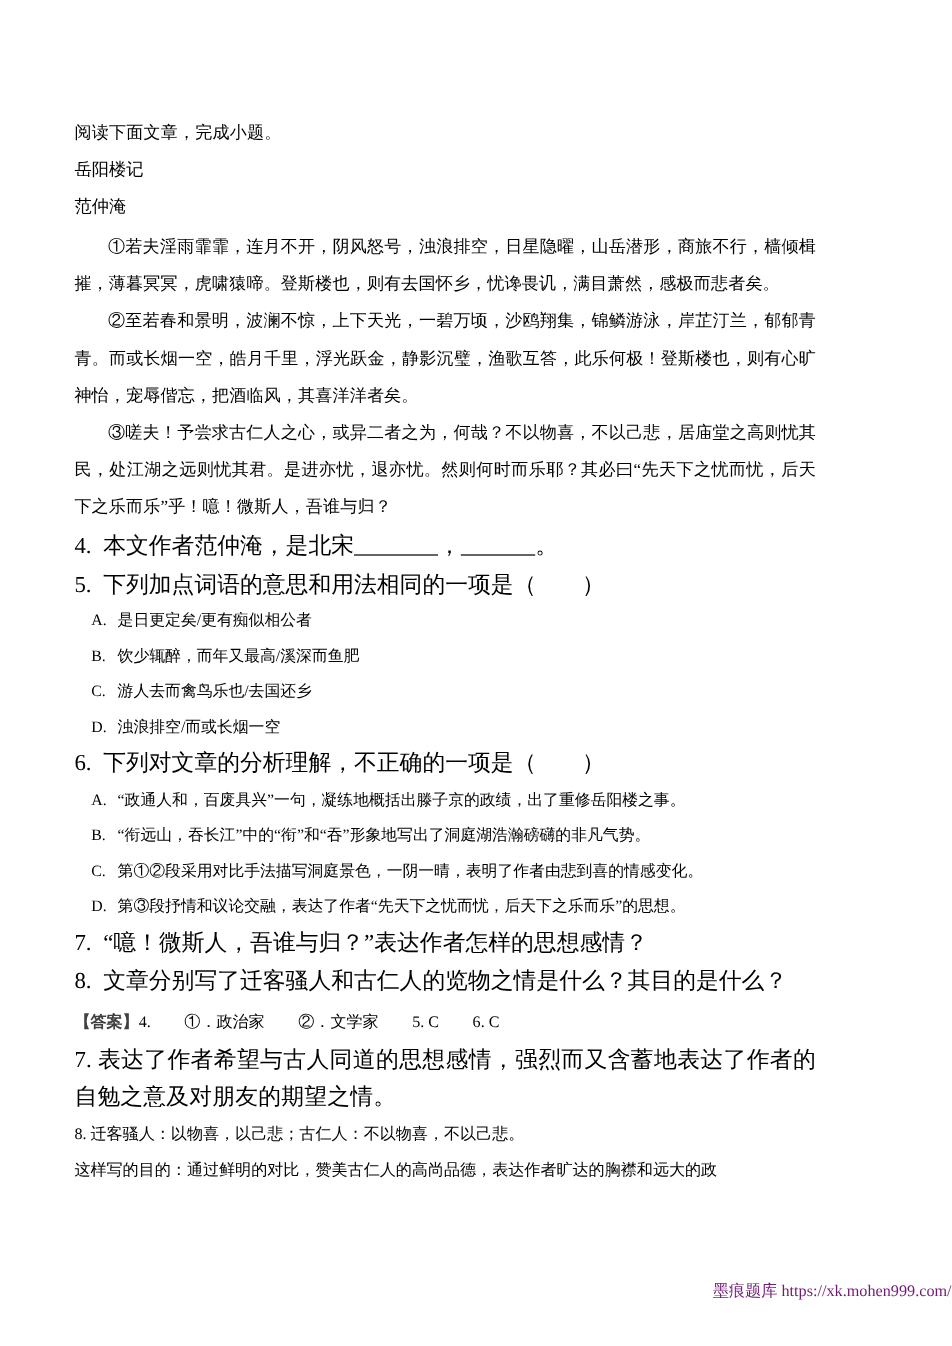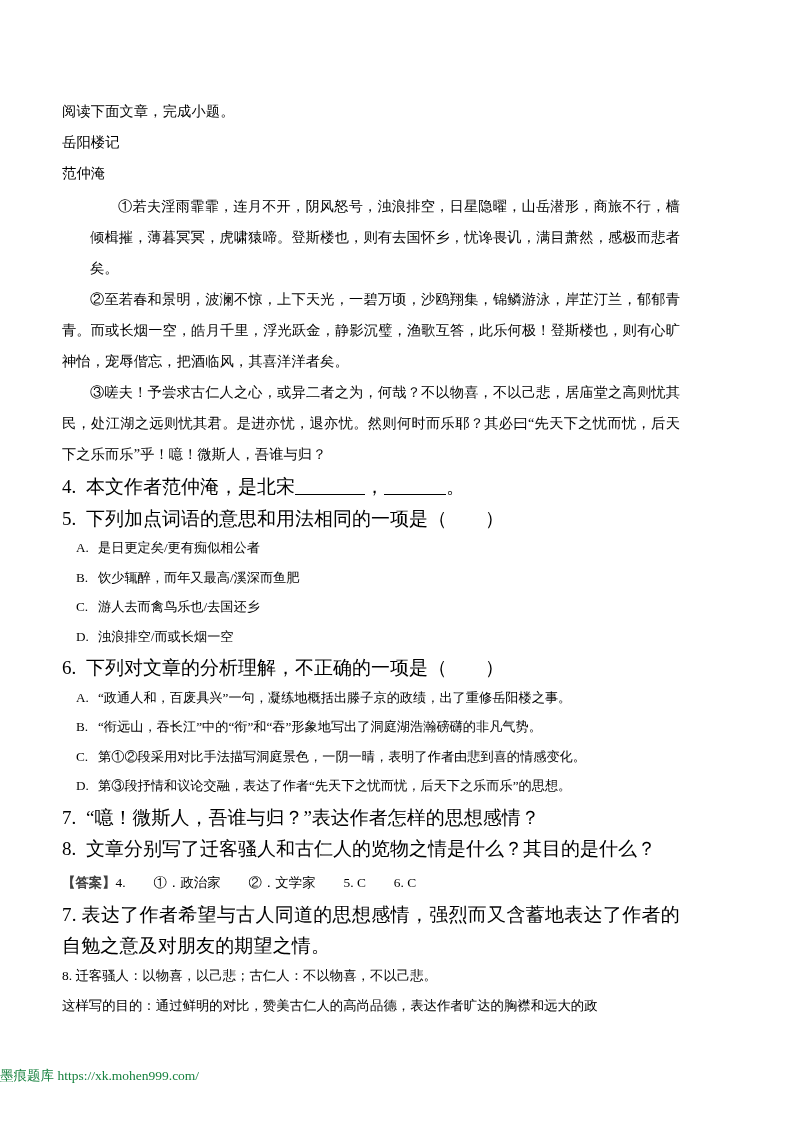--- a/index.html
+++ b/index.html
@@ -62,23 +62,23 @@
   }
   .ans-line {
     font-size: 13.4px;
     line-height: 29.5px;
   }
   .footer {
     position: absolute;
     left: 0;
     top: 1067px;
     width: 793px;
-    text-align: left;
+    text-align: right;
     font-size: 13.5px;
-    color: #15803d;
+    color: #701a75;
     font-family: "Liberation Serif", serif;
   }
   .sp { display: inline-block; }
   .ul-blank {
     display: inline-block;
     border-bottom: 1px solid #000;
     height: 14px;
     vertical-align: -2px;
   }
   .gap-l { margin-left: 28px; }
@@ -86,21 +86,21 @@
 </head>
 <body>
 
 <div class="page">
 
   <div class="line">阅读下面文章，完成小题。</div>
 
   <div class="center">岳阳楼记</div>
   <div class="center">范仲淹</div>
 
-  <div class="para" style="margin-top:2px;margin-left:28px;">
+  <div class="para" style="margin-top:2px;">
     <span style="display:inline-block;width:28px;"></span><span>①若夫淫雨霏霏，连月不开，阴风怒号，浊浪排空，日星隐曜，山岳潜形，商旅不行，樯倾楫摧，薄暮冥冥，虎啸猿啼。登斯楼也，则有去国怀乡，忧谗畏讥，满目萧然，感极而悲者矣。</span>
   </div>
   <div class="para">
     <span style="display:inline-block;width:28px;"></span><span>②至若春和景明，波澜不惊，上下天光，一碧万顷，沙鸥翔集，锦鳞游泳，岸芷汀兰，郁郁青青。而或长烟一空，皓月千里，浮光跃金，静影沉璧，渔歌互答，此乐何极！登斯楼也，则有心旷神怡，宠辱偕忘，把酒临风，其喜洋洋者矣。</span>
   </div>
   <div class="para">
     <span style="display:inline-block;width:28px;"></span><span>③嗟夫！予尝求古仁人之心，或异二者之为，何哉？不以物喜，不以己悲，居庙堂之高则忧其民，处江湖之远则忧其君。是进亦忧，退亦忧。然则何时而乐耶？其必曰“先天下之忧而忧，后天下之乐而乐”乎！噫！微斯人，吾谁与归？</span>
   </div>
 
   <div class="q">

